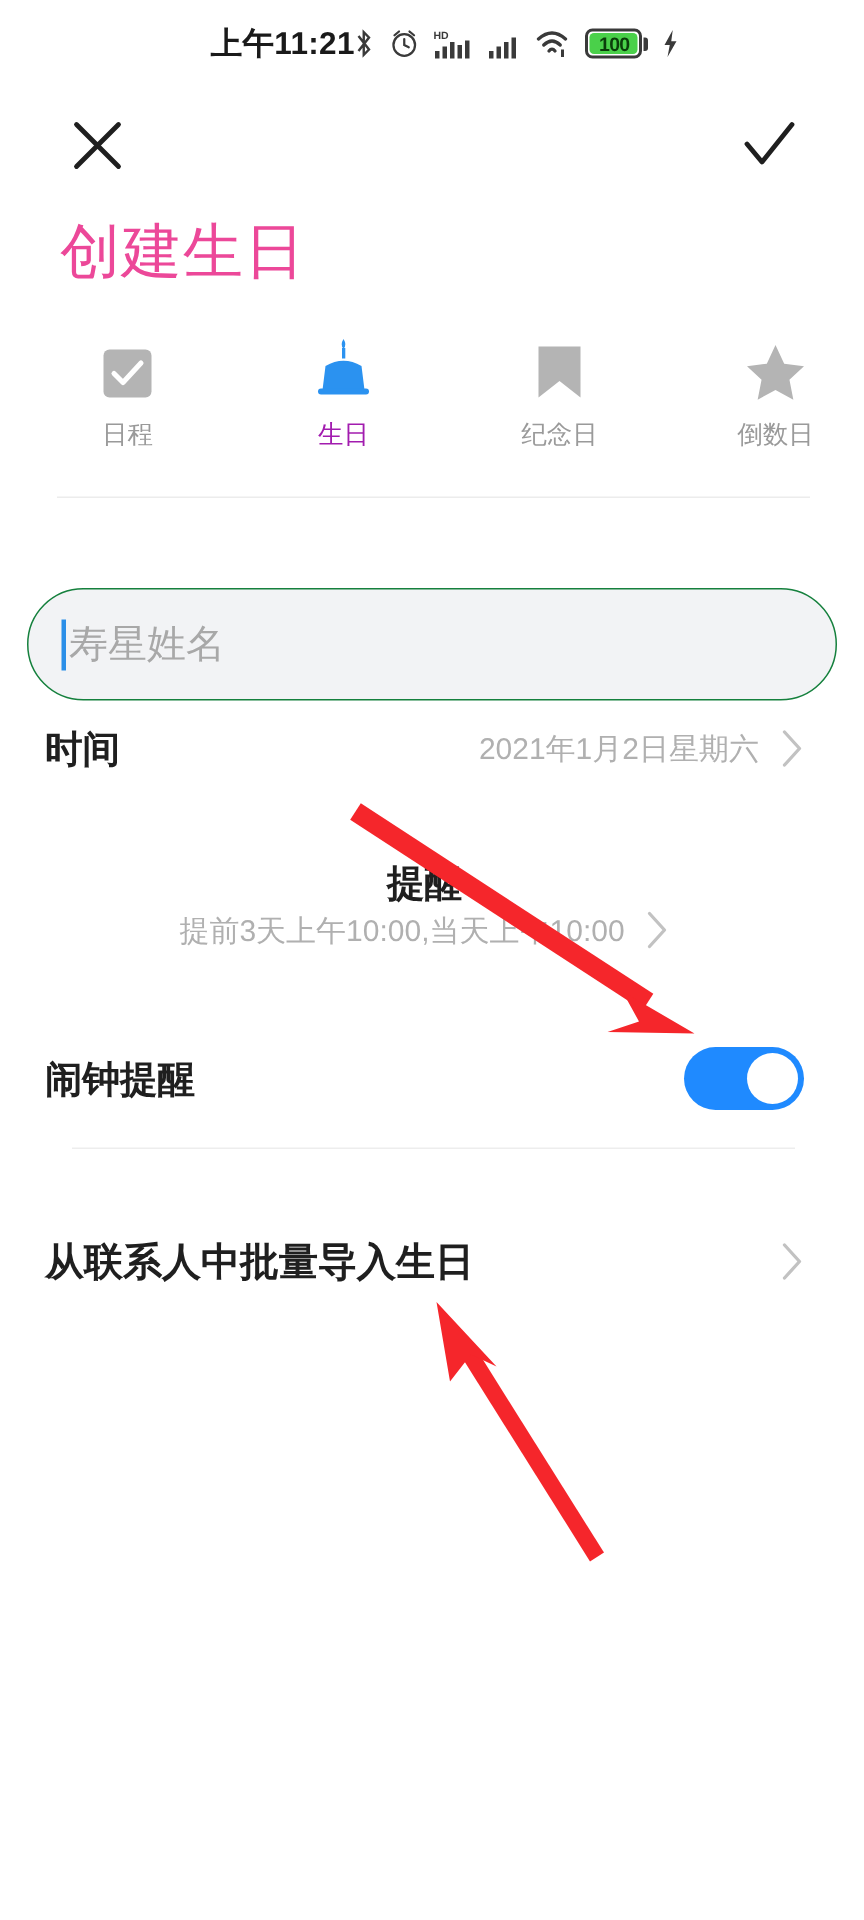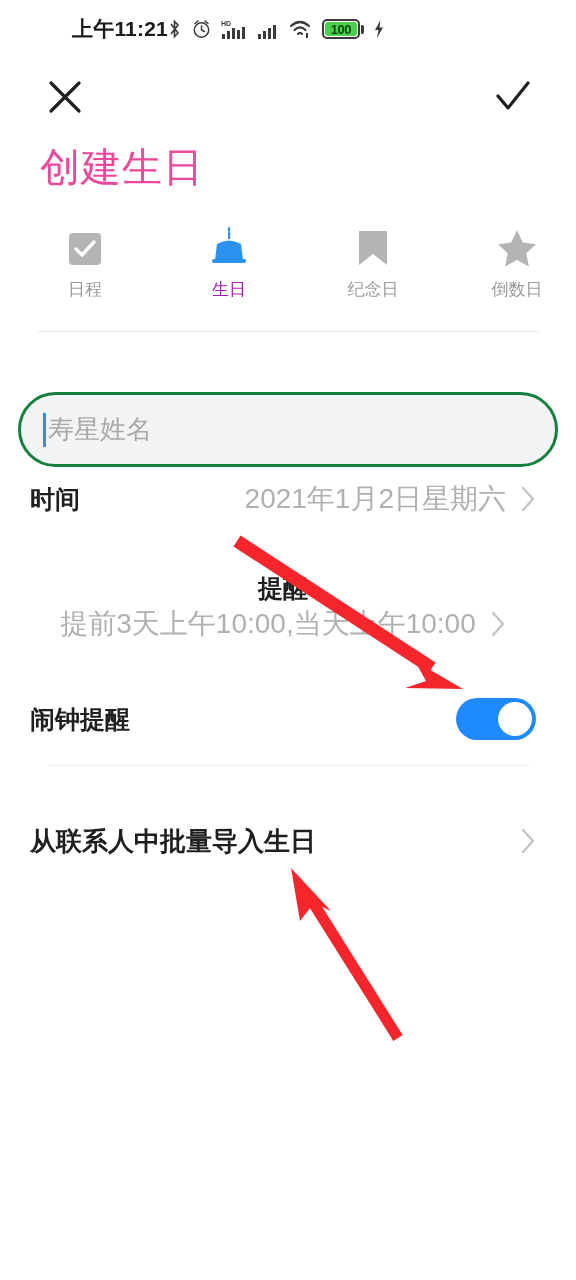--- a/index.html
+++ b/index.html
@@ -13,21 +13,21 @@
     position: relative;
     width: 576px; height: 1280px;
     background: #ffffff;
   }
 
   
   .statusbar {
     position: absolute; top: 0; left: 0;
     width: 550px; height: 58px;
     display: flex; align-items: center;
-    justify-content: flex-start;
+    justify-content: center;
     padding: 0 28px 0 72px;
   }
   .status-time {
     font-size: 21px; font-weight: 600; color: #1a1a1a;
     letter-spacing: 0.2px;
   }
   .status-icons {
     display: flex; align-items: center; gap: 9px;
   }
   .si { display: block; }
@@ -109,21 +109,21 @@
   .divider-top {
     position: absolute; left: 38px; top: 331px;
     width: 502px; height: 1px;
     background: #ececec;
   }
 
   
   .name-input-wrap {
     position: absolute; left: 18px; top: 392px;
     width: 540px; height: 75px;
-    border: 3px solid #15803d;
+    border: 1px solid #15803d;
     border-radius: 38px;
     background: #f2f3f5;
     display: flex; align-items: center;
     padding-left: 22px;
     cursor: text;
   }
   .caret {
     width: 3px; height: 34px;
     background: #2b8fe8;
     margin-right: 2px;
@@ -141,21 +141,21 @@
     padding: 0 40px 0 30px;
     cursor: pointer;
   }
   .row-label {
     font-size: 25px; font-weight: 700; color: #1f1f1f;
   }
   .row-right {
     display: flex; align-items: center; gap: 14px;
   }
   .row-value {
-    font-size: 28px; color: #b0b0b0;
+    font-size: 20px; color: #b0b0b0;
   }
   .chev {
     display: block;
   }
 
   #row-time   { top: 468px; }
   #row-remind { top: 572px; flex-direction: column; }
   #row-alarm  { top: 688px; gap: 30px; }
   #row-import { top: 810px; }
 

